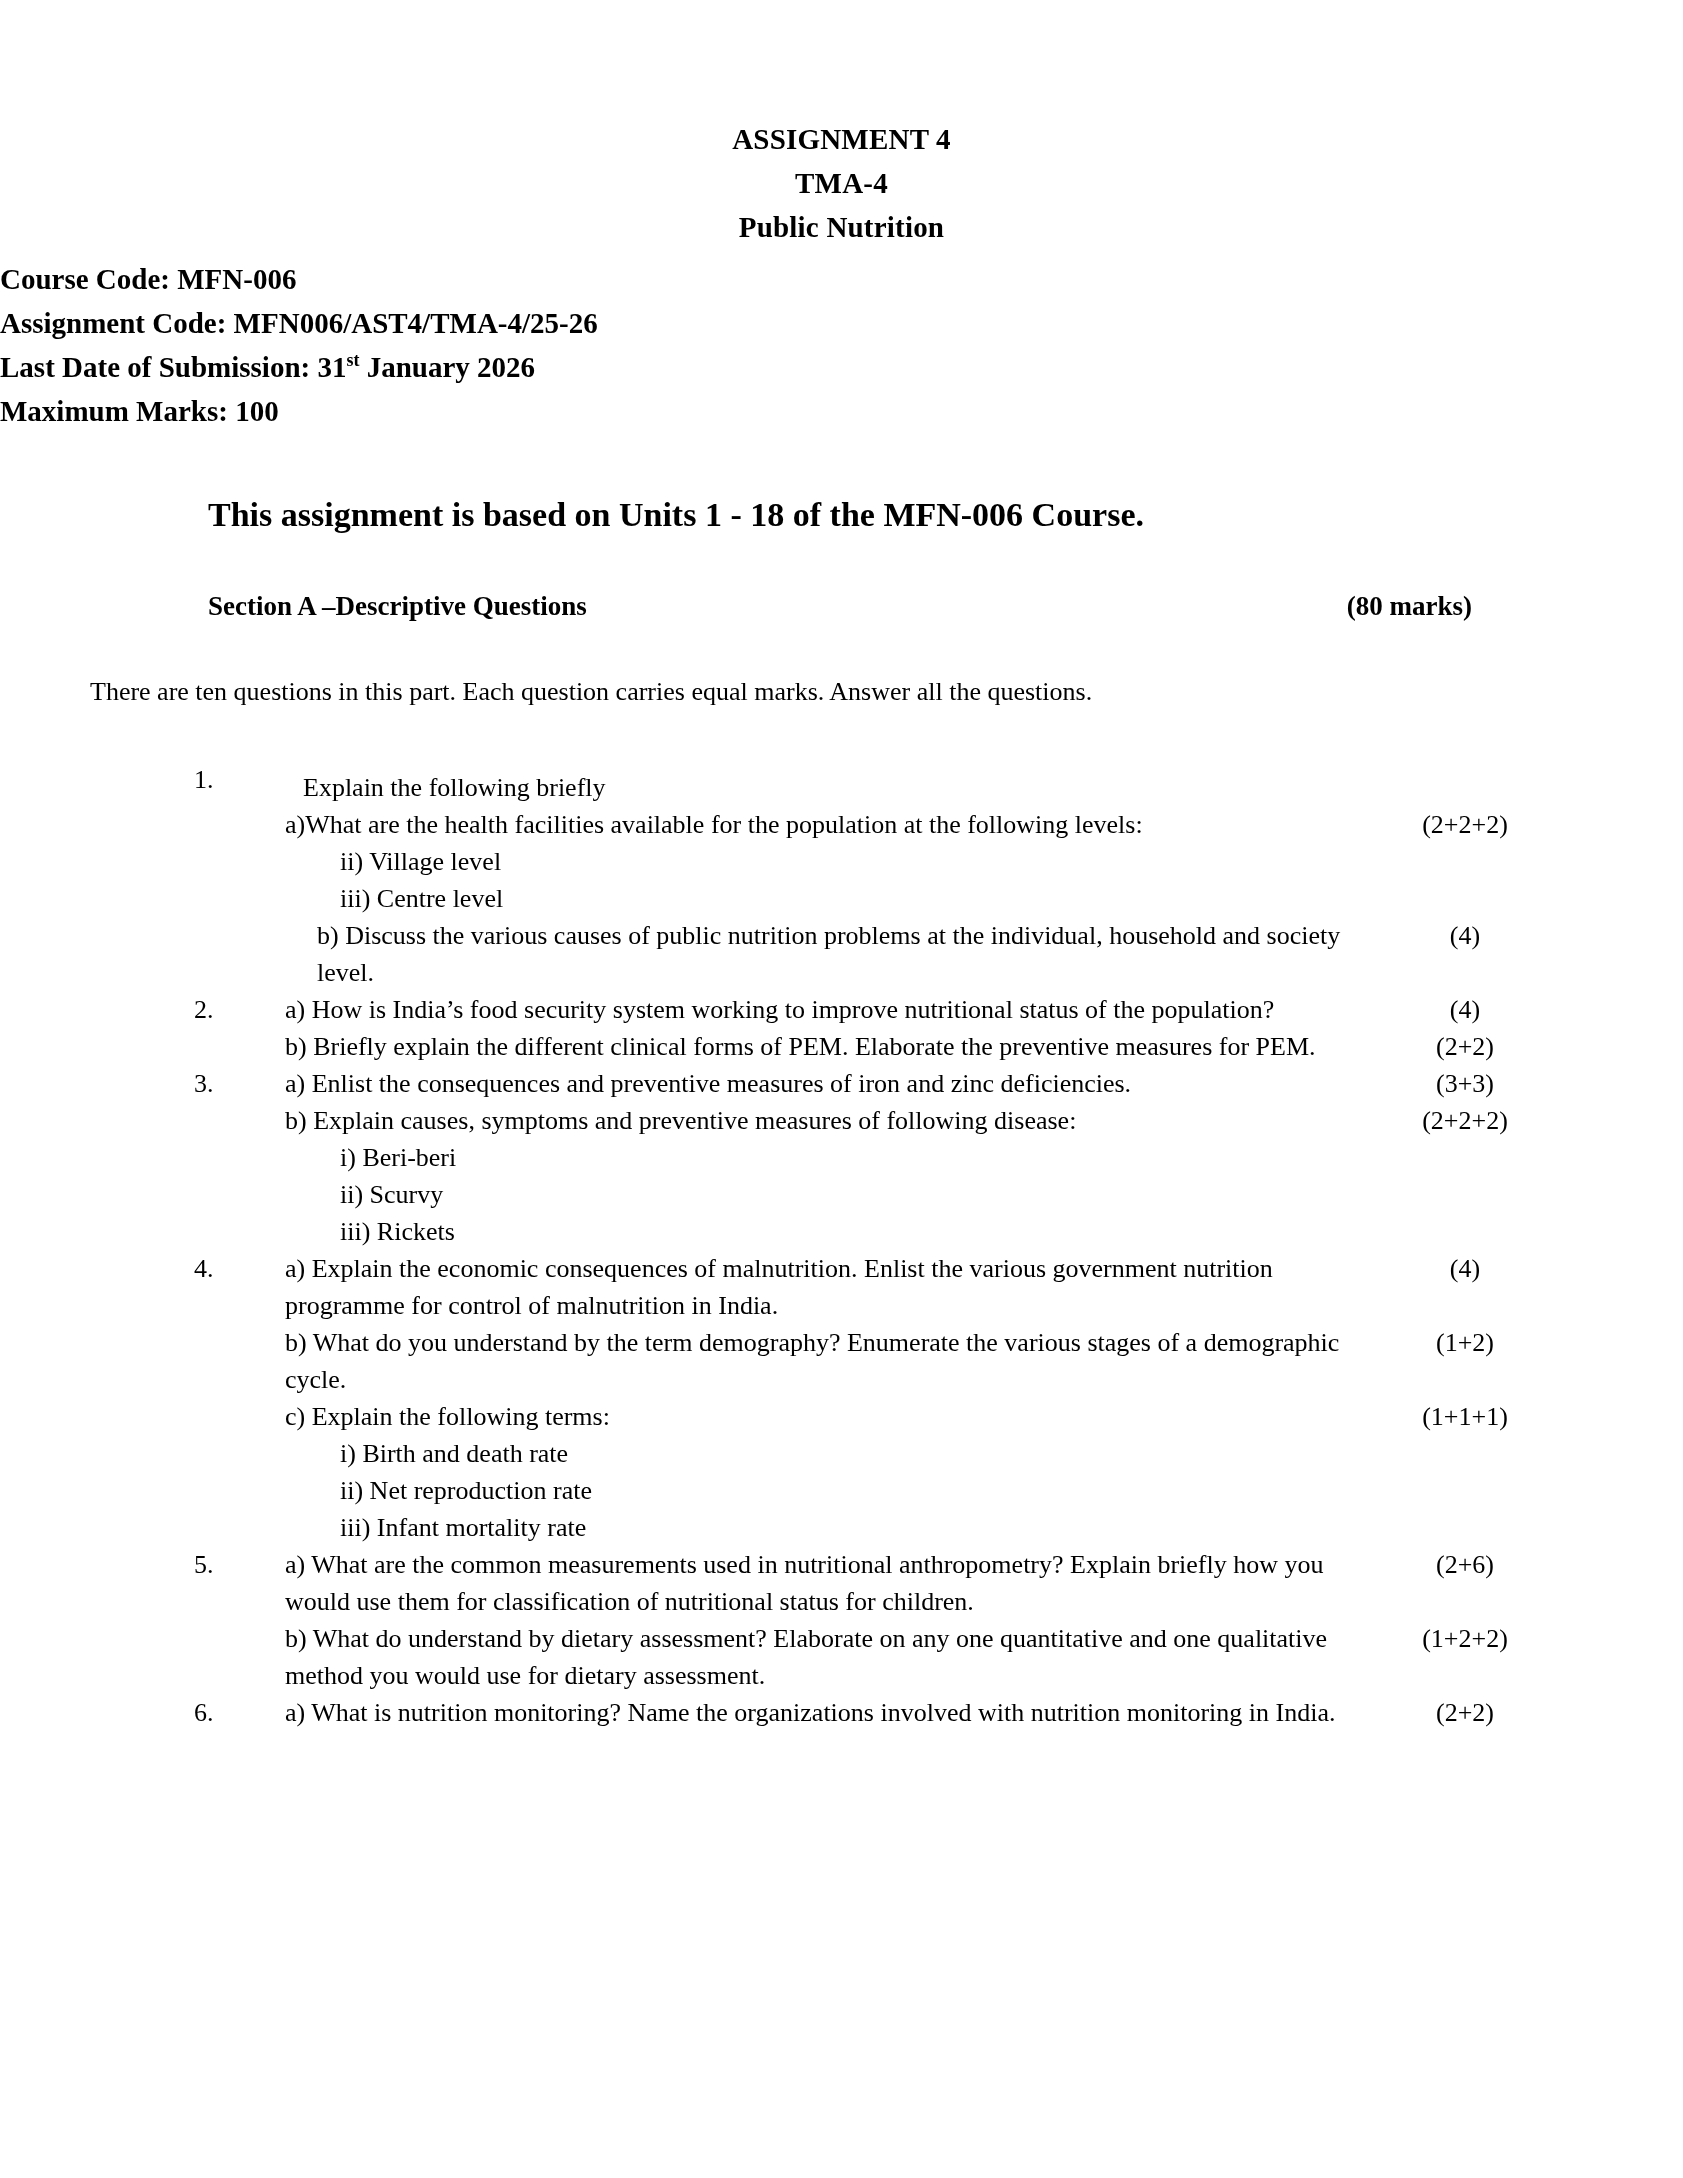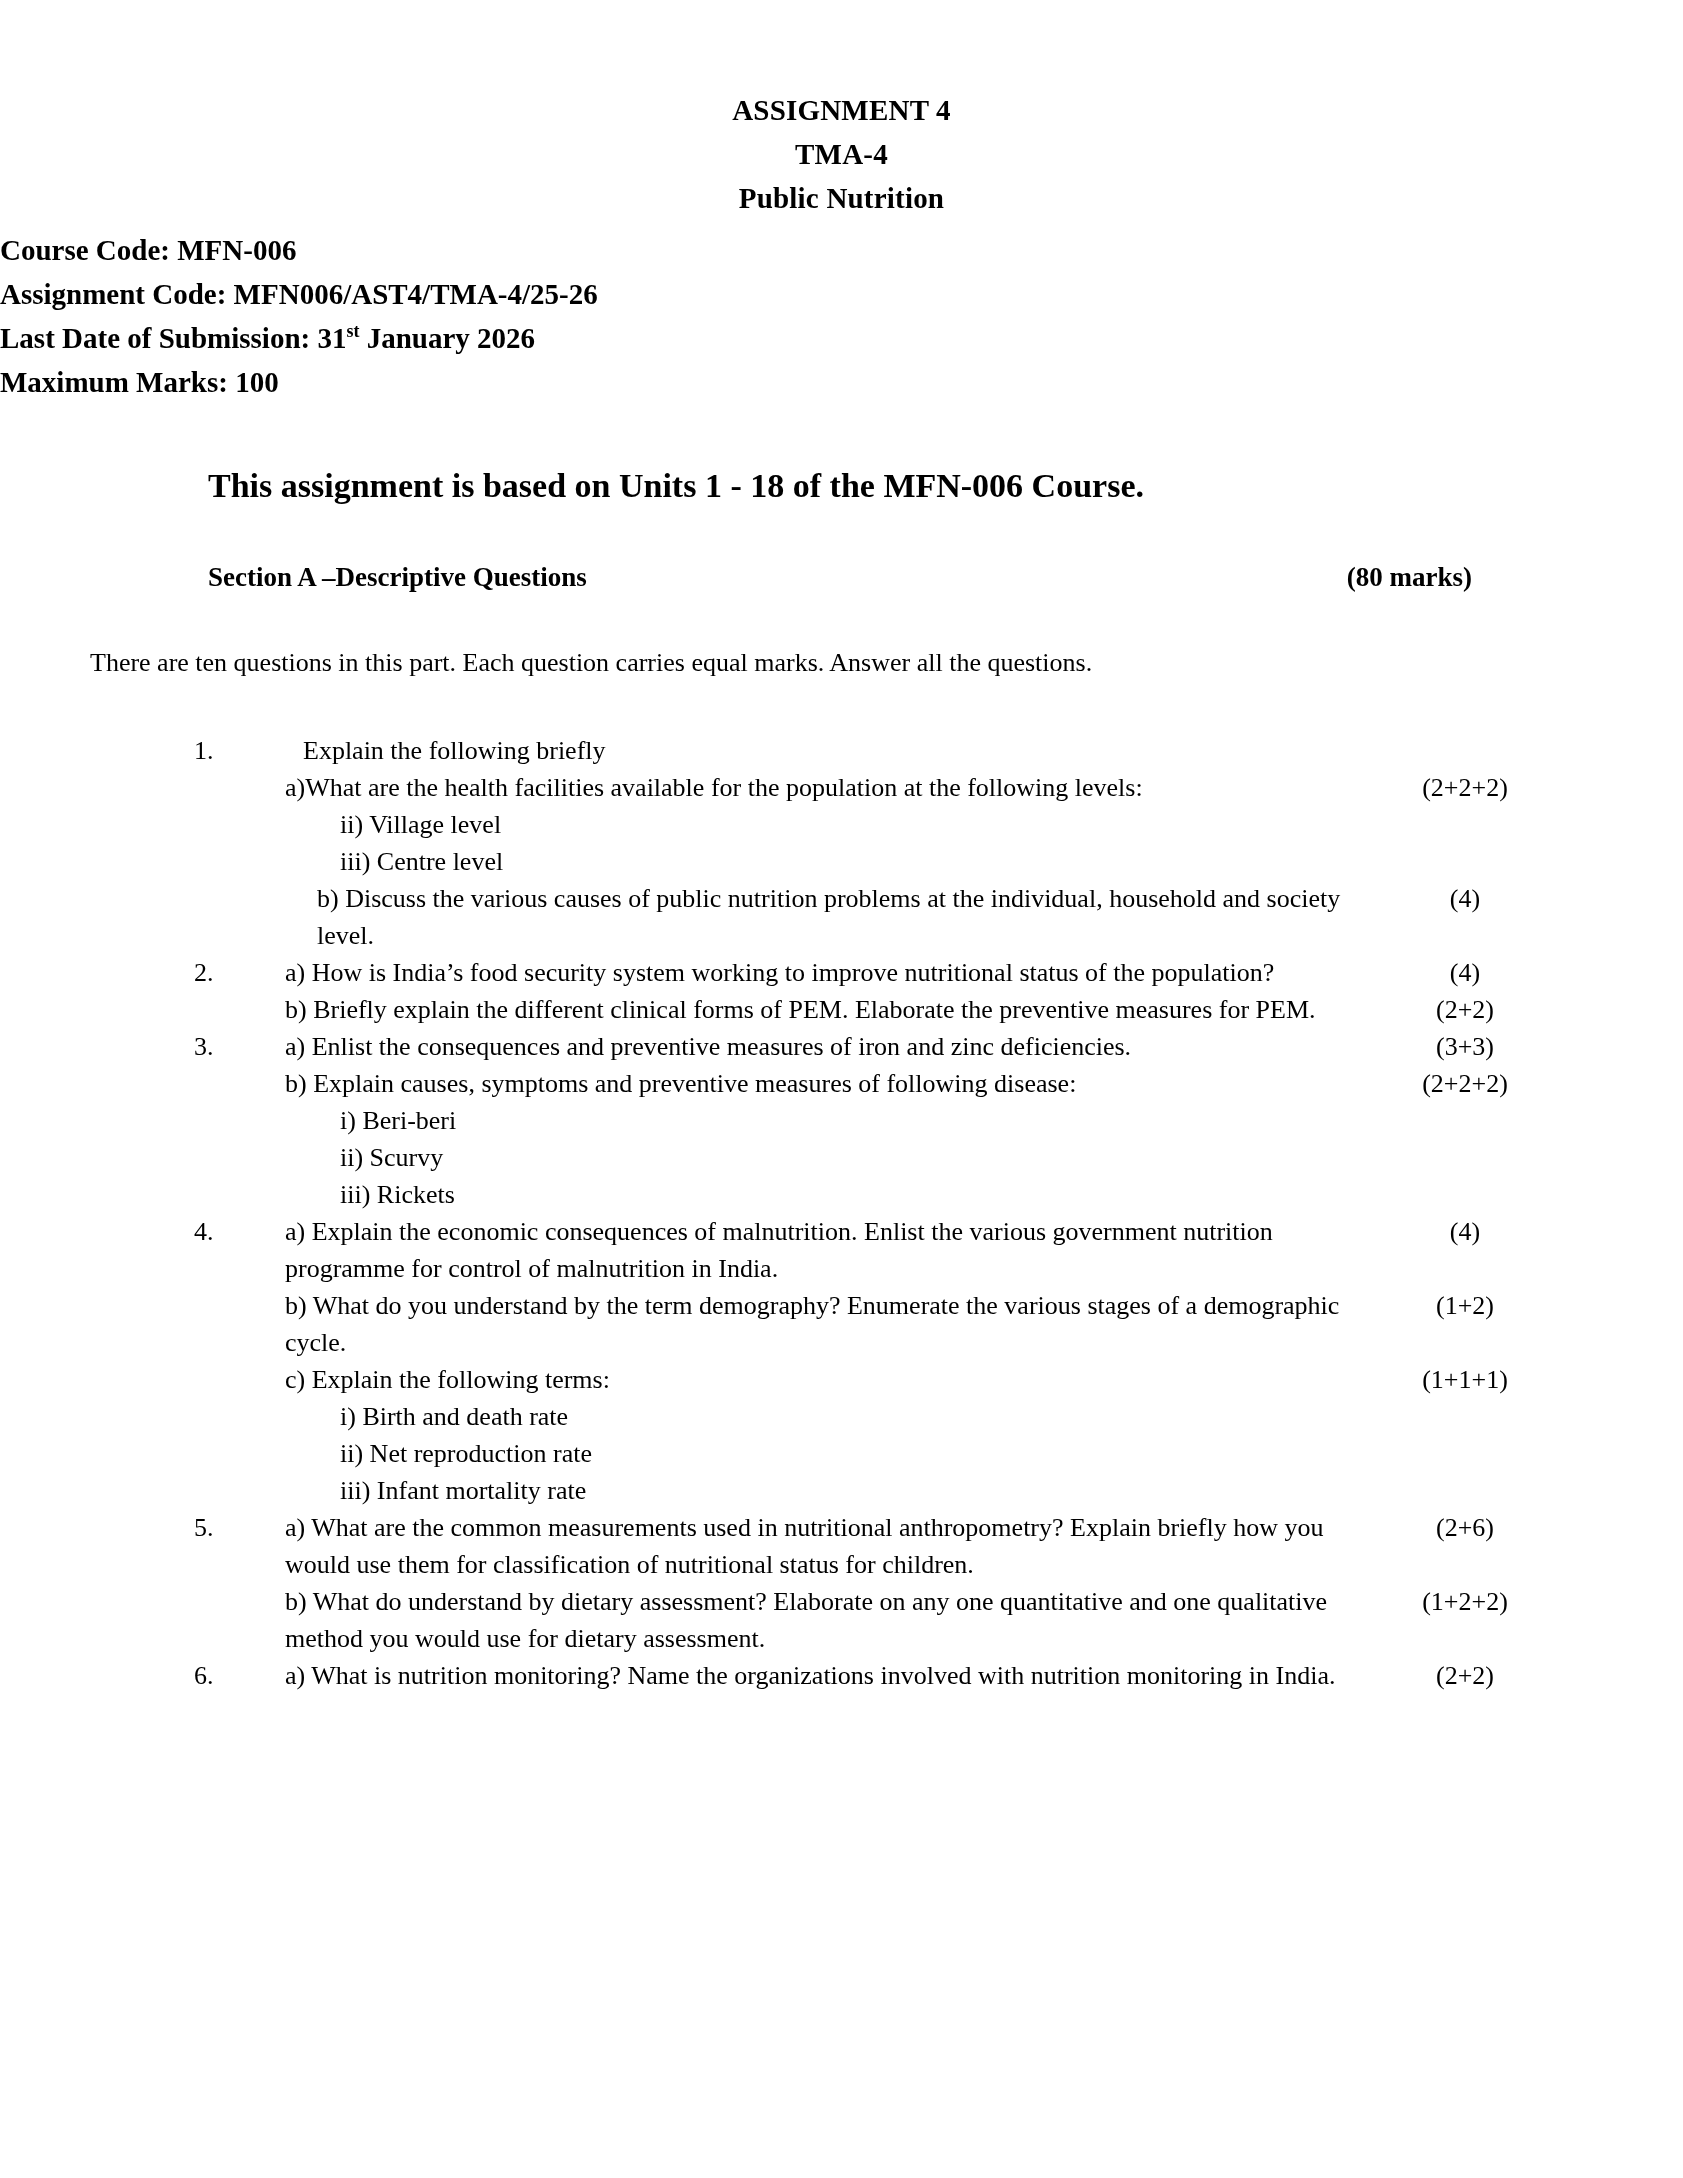--- a/index.html
+++ b/index.html
@@ -19,21 +19,21 @@
     position: relative;
     width: 1683px;
     height: 2178px;
     box-sizing: border-box;
     padding: 0;
     overflow: hidden;
   }
 
   
   .header-block {
-    padding-top: 88px;
+    padding-top: 117px;
   }
   .header-center {
     text-align: center;
     font-weight: bold;
     font-size: 29px;
     line-height: 44px;
     letter-spacing: 0.2px;
   }
   .header-center .line-title { font-size: 29px; }
 
@@ -144,21 +144,21 @@
     <span>Section A –Descriptive Questions</span>
     <span>(80 marks)</span>
   </div>
 
   <div class="intro-note">There are ten questions in this part. Each question carries equal marks. Answer all the questions.</div>
 
   <div class="questions">
       <div class="q-row">
         <div class="q-num">1.</div>
         <div class="q-body">
-          <span class="q-text ind-a-tight" style="padding-left: 18px;">Explain the following briefly</span>
+          <span class="q-text ind-a-tight" style="padding-left: 18px; margin-top: 8px;">Explain the following briefly</span>
         </div>
         <div class="q-marks"></div>
       </div>
       <div class="q-row">
         <div class="q-num"></div>
         <div class="q-body">
           <span class="q-text ind-a">a)What are the health facilities available for the population at the following levels:</span>
         </div>
         <div class="q-marks">(2+2+2)</div>
       </div>

